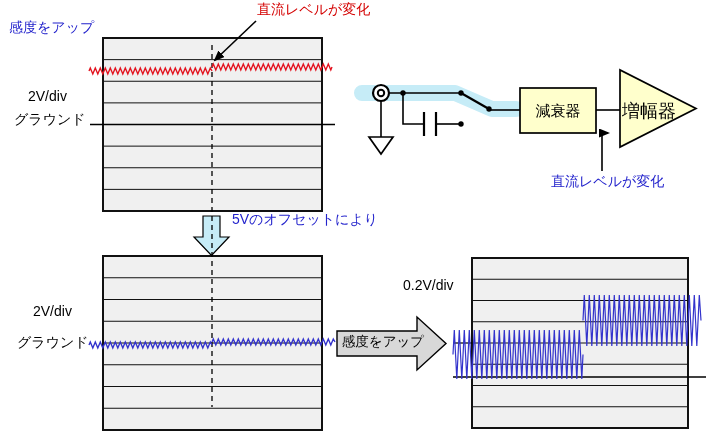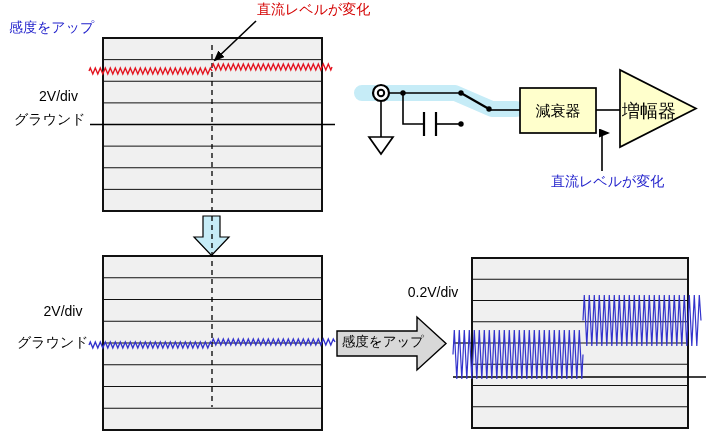--- a/index.html
+++ b/index.html
@@ -3,21 +3,21 @@
 <meta charset="utf-8">
 <style>
   html,body{margin:0;padding:0;background:#fff;}
   #stage{position:relative;width:706px;height:432px;background:#fff;overflow:hidden;
          font-family:"Liberation Sans",sans-serif;}
   #stage svg{position:absolute;left:0;top:0;}
   .lbl{position:absolute;font-size:14px;color:#000;white-space:nowrap;line-height:1.15;}
   .b{font-weight:normal;}
   .blue{color:var(--blue_text,#2323cc);}
   .red{color:var(--red_text,#d40000);}
-  .ra{text-align:center;}
+  .ra{text-align:left;}
   .ctr{text-align:center;}
   
   .grid-rect{fill:var(--grid_fill,#f0f0f0);stroke:#111;stroke-width:2;}
   .gl{stroke:#111;stroke-width:1;}
   .gnd{stroke:#000;stroke-width:1.7;}
   .dash{stroke:#000;stroke-width:1.3;stroke-dasharray:5 4;fill:none;}
   .wire{stroke:#000;stroke-width:1.6;fill:none;}
   .thick{stroke-width:2.2;}
   .dot{fill:#000;}
   .cyanband{stroke:var(--highlight_cyan,#c6ecf7);stroke-width:16;fill:none;
@@ -111,20 +111,21 @@
         <polyline points="212,342 213.3,339 215.8,345 218.3,339 220.8,345 223.3,339 225.8,345 228.3,339 230.8,345 233.3,339 235.8,345 238.3,339 240.8,345 243.3,339 245.8,345 248.3,339 250.8,345 253.3,339 255.8,345 258.3,339 260.8,345 263.3,339 265.8,345 268.3,339 270.8,345 273.3,339 275.8,345 278.3,339 280.8,345 283.3,339 285.8,345 288.3,339 290.8,345 293.3,339 295.8,345 298.3,339 300.8,345 303.3,339 305.8,345 308.3,339 310.8,345 313.3,339 315.8,345 318.3,339 320.8,345 323.3,339 325.8,345 328.3,339 330.8,345 333.3,339 335,342" fill="none" stroke="#3333cc" stroke-width="1.4"></polyline>
         <polyline points="453,354.5 454.3,330 456.8,379 459.3,330 461.8,379 464.3,330 466.8,379 469.3,330 471.8,379 474.3,330 476.8,379 479.3,330 481.8,379 484.3,330 486.8,379 489.3,330 491.8,379 494.3,330 496.8,379 499.3,330 501.8,379 504.3,330 506.8,379 509.3,330 511.8,379 514.3,330 516.8,379 519.3,330 521.8,379 524.3,330 526.8,379 529.3,330 531.8,379 534.3,330 536.8,379 539.3,330 541.8,379 544.3,330 546.8,379 549.3,330 551.8,379 554.3,330 556.8,379 559.3,330 561.8,379 564.3,330 566.8,379 569.3,330 571.8,379 574.3,330 576.8,379 579.3,330 581.8,379 583,354.5" fill="none" stroke="#3333cc" stroke-width="1.2"></polyline>
         <polyline points="583,320.5 584.3,295 586.8,346 589.3,295 591.8,346 594.3,295 596.8,346 599.3,295 601.8,346 604.3,295 606.8,346 609.3,295 611.8,346 614.3,295 616.8,346 619.3,295 621.8,346 624.3,295 626.8,346 629.3,295 631.8,346 634.3,295 636.8,346 639.3,295 641.8,346 644.3,295 646.8,346 649.3,295 651.8,346 654.3,295 656.8,346 659.3,295 661.8,346 664.3,295 666.8,346 669.3,295 671.8,346 674.3,295 676.8,346 679.3,295 681.8,346 684.3,295 686.8,346 689.3,295 691.8,346 694.3,295 696.8,346 699.3,295 701,320.5" fill="none" stroke="#3333cc" stroke-width="1.2"></polyline>
       </g>
   </svg>
 
   <div class="lbl b blue" style="left:9px;top:19px;">感度をアップ</div>
   <div class="lbl b red" style="left:257px;top:1px;">直流レベルが変化</div>
   <div class="lbl ra" style="left:28px;top:88px;width:61px;">2V/div</div>
   <div class="lbl" style="left:14px;top:111px;">グラウンド</div>
+  <div class="lbl b blue" style="left:232px;top:211px;">5Vのオフセットにより</div>
   <div class="lbl ra" style="left:33px;top:303px;width:60px;">2V/div</div>
   <div class="lbl" style="left:17px;top:334px;">グラウンド</div>
-  <div class="lbl ra" style="left:403px;top:284px;width:60px;">0.2V/div</div>
+  <div class="lbl ra" style="left:403px;top:277px;width:60px;">0.2V/div</div>
   <div class="lbl ctr" style="left:336px;top:334px;width:94px;font-size:13.5px;">感度をアップ</div>
   <div class="lbl ctr" style="left:520px;top:102px;width:76px;font-size:15px;">減衰器</div>
   <div class="lbl ctr" style="left:620px;top:101px;width:58px;font-size:18px;">増幅器</div>
   <div class="lbl b blue" style="left:551px;top:173px;">直流レベルが変化</div>
 </div>
 
 </body></html>

